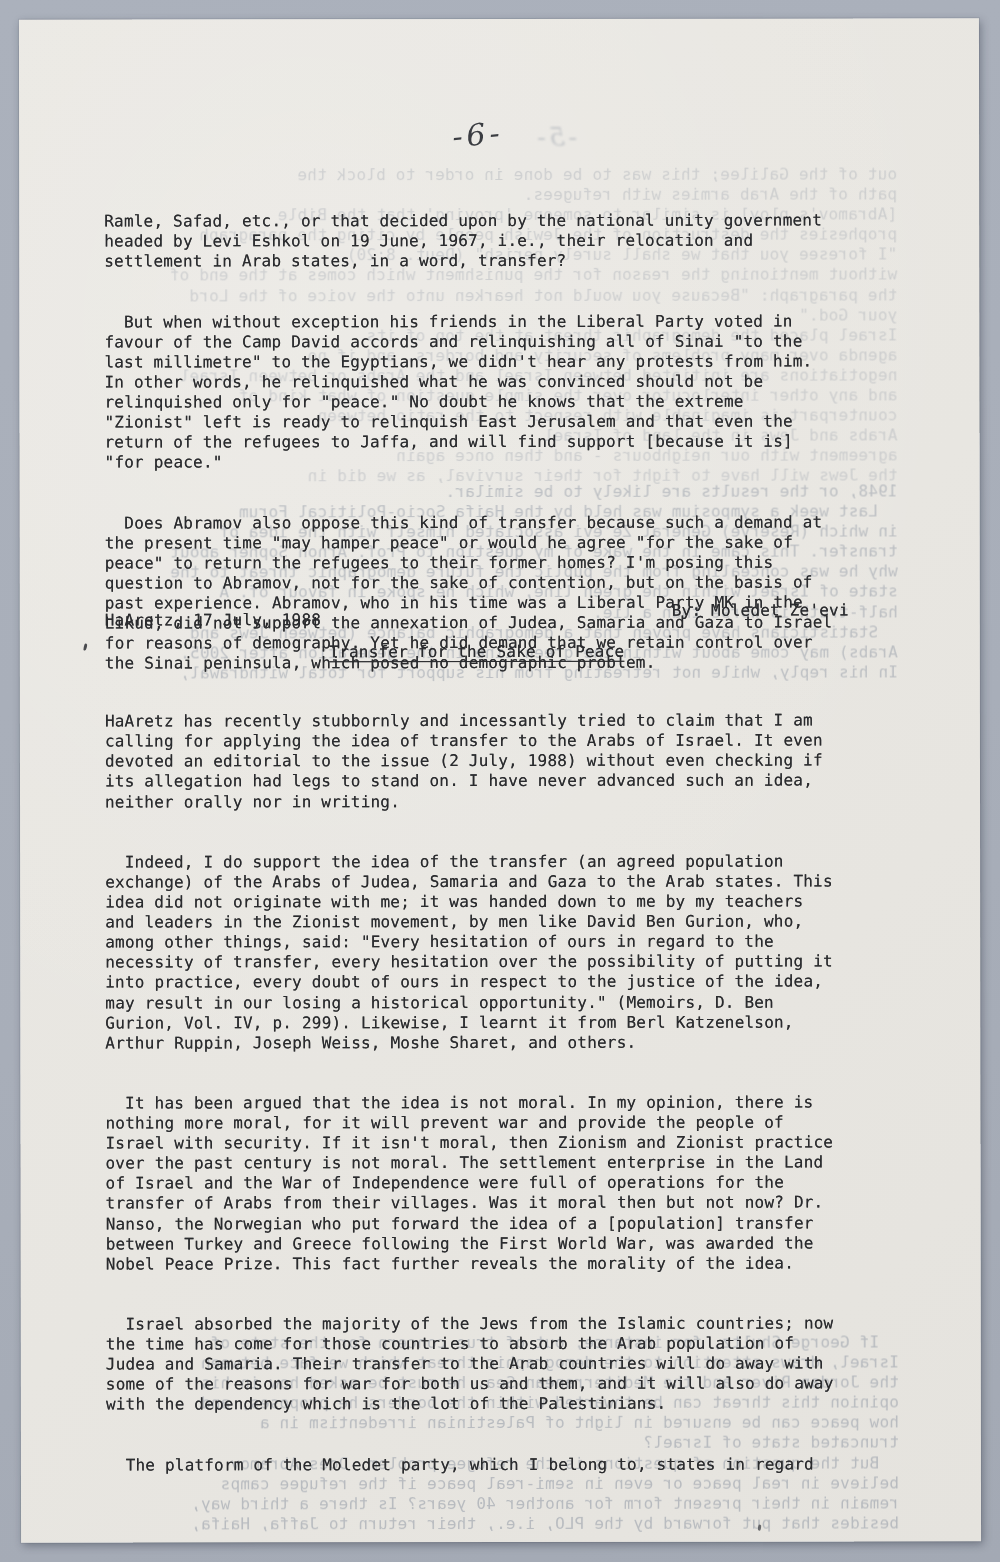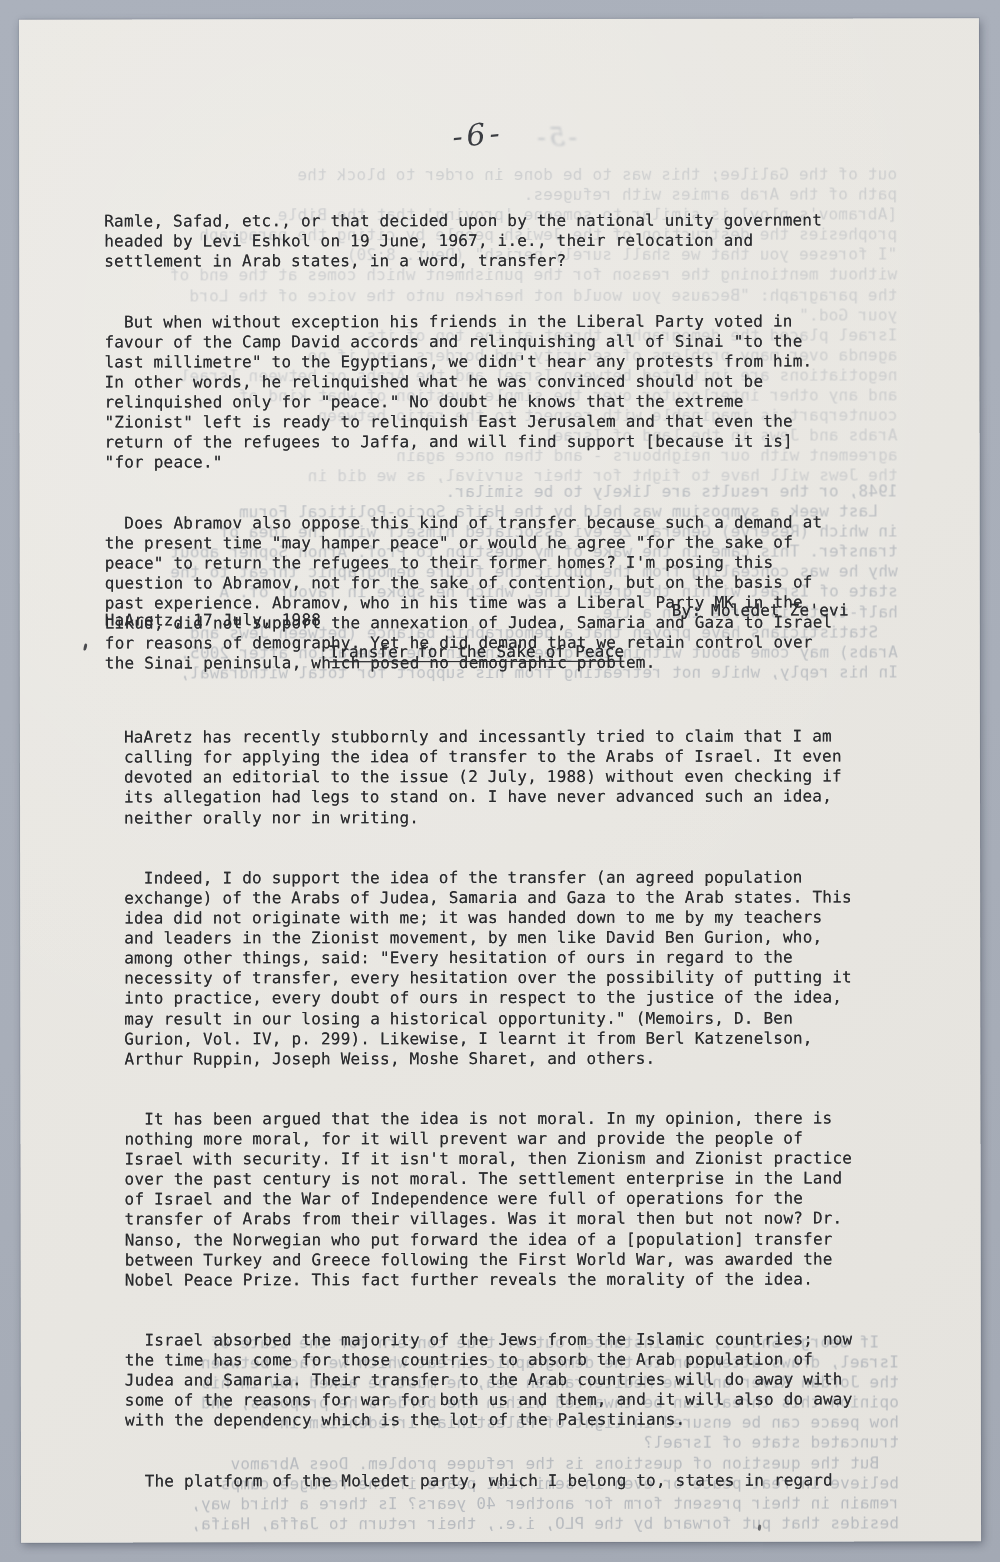--- a/index.html
+++ b/index.html
@@ -23,21 +23,21 @@
     text-shadow:0 0 .5px rgba(42,43,46,.75);
   }
   .para{margin:0;}
   .body-top{position:absolute;left:85px;top:152px;}
   .byline-row{position:absolute;left:85px;top:591px;width:744px;}
   .byline-author{position:absolute;right:0;top:-9px;}
   .heading{
     position:absolute;left:85px;top:623px;width:744px;text-align:center;
     text-decoration:underline;text-underline-offset:4px;
   }
-  .article-body{position:absolute;left:85px;top:668px;margin-left:19px;}
+  .article-body{position:absolute;left:85px;top:652px;}
   .handwritten{
     position:absolute;left:433px;top:98px;
     font-family:"DejaVu Serif",serif;font-style:italic;
     font-size:30px;color:#3b3d42;transform:rotate(-5deg);
     letter-spacing:4px;
   }
   
   .bleed{
     position:absolute;transform:scaleX(-1);
     font-family:"DejaVu Sans Mono",monospace;

